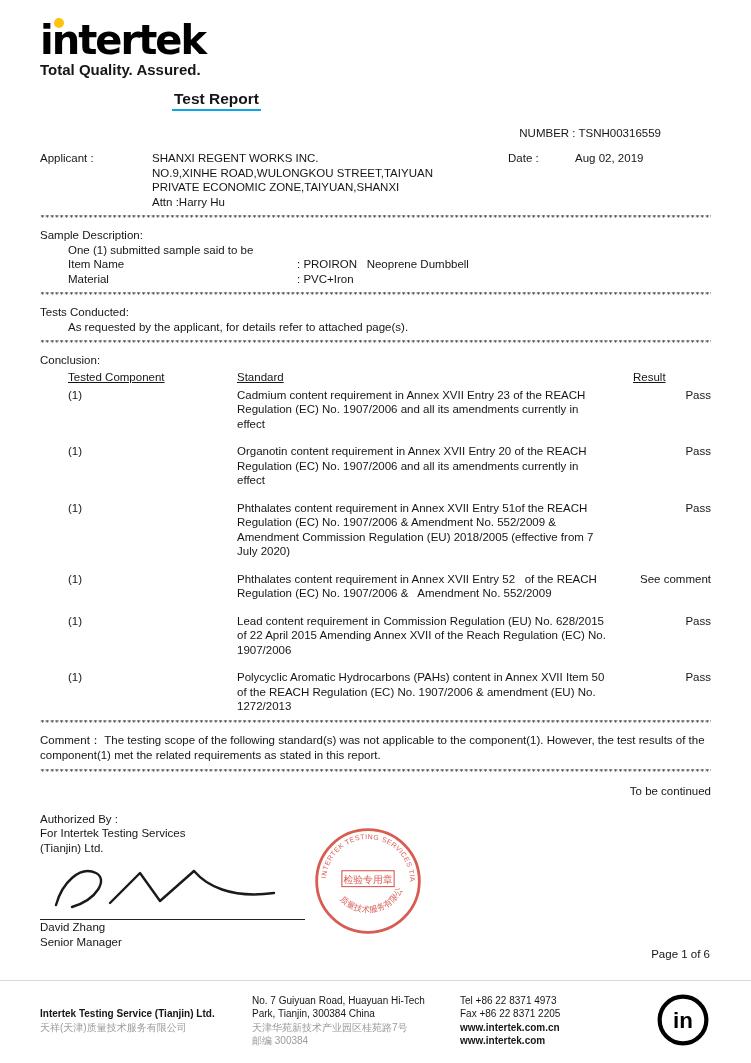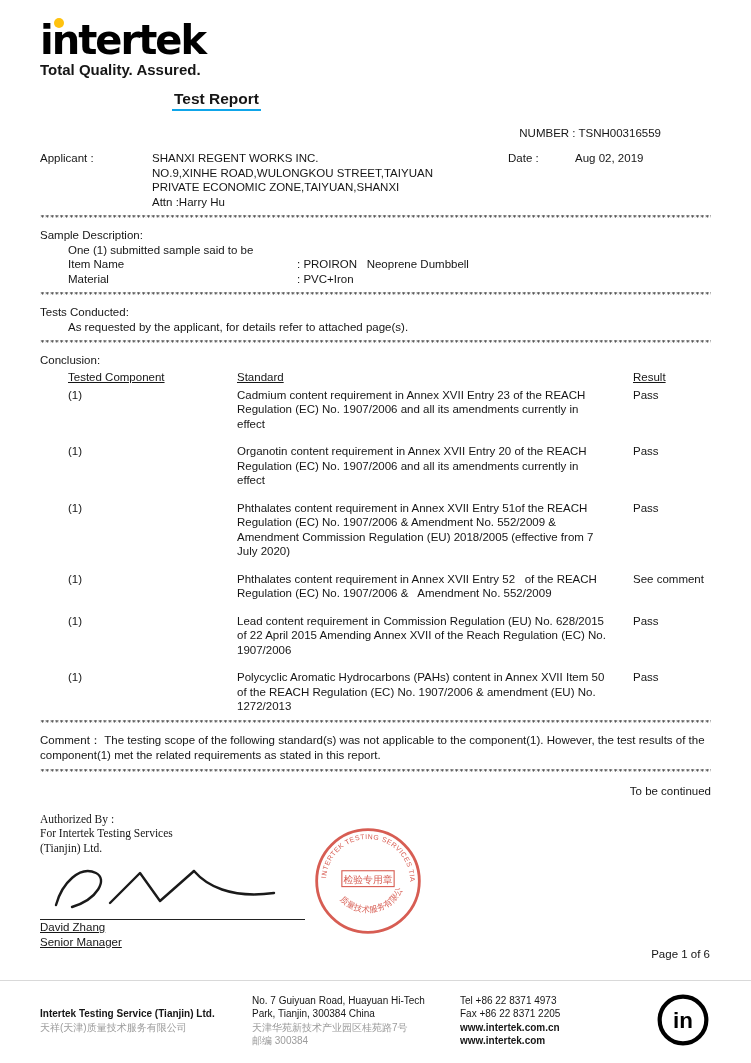--- a/index.html
+++ b/index.html
@@ -61,32 +61,32 @@
   .kv .k { width: 229px; flex: 0 0 229px; }
   .pre { white-space: pre-wrap; }
 
   
   .ctable { margin-left: 28px; margin-top: 2px; }
   .crow { display: grid; grid-template-columns: 169px 396px 1fr; margin-bottom: 13px; }
   .chead { margin-bottom: 3px; }
   .chead .hcell { text-decoration: underline; line-height: 15px; }
   .ccomp { line-height: 14.5px; }
   .std { padding-right: 24px; line-height: 14.5px; white-space: pre-wrap; }
-  .result-cell { line-height: 14.5px; }
+  .result-cell { line-height: 14.5px; text-align: right; }
 
   .comment-p { margin-top: 2px; line-height: 15px; }
   .tbc { text-align: right; margin-top: 7px; line-height: 14px; }
 
   
-  .auth { margin-top: 14px; line-height: 14.5px; font-family: Liberation Serif, serif; }
+  .auth { margin-top: 14px; line-height: 14.5px; }
   .sig-area { position: relative; height: 64px; }
   .sig-svg { position: absolute; left: 6px; top: 2px; }
   .stamp { position: absolute; left: 272px; top: -30px; opacity: 0.82; pointer-events: none; }
   .sig-line { border-top: 1.3px solid #222; width: 265px; }
-  .signer { line-height: 15px; text-decoration: underline; }
+  .signer { line-height: 15px; }
 
   .page-num { position: absolute; right: 41px; top: 948px; }
 
   
   .footer {
     position: absolute; left: 0; right: 0; top: 980px;
     padding: 9px 40px 0 40px;
     border-top: 1px solid #d9d9d9;
     display: flex;
     font-size: 10px; line-height: 13.5px; align-items: center;

